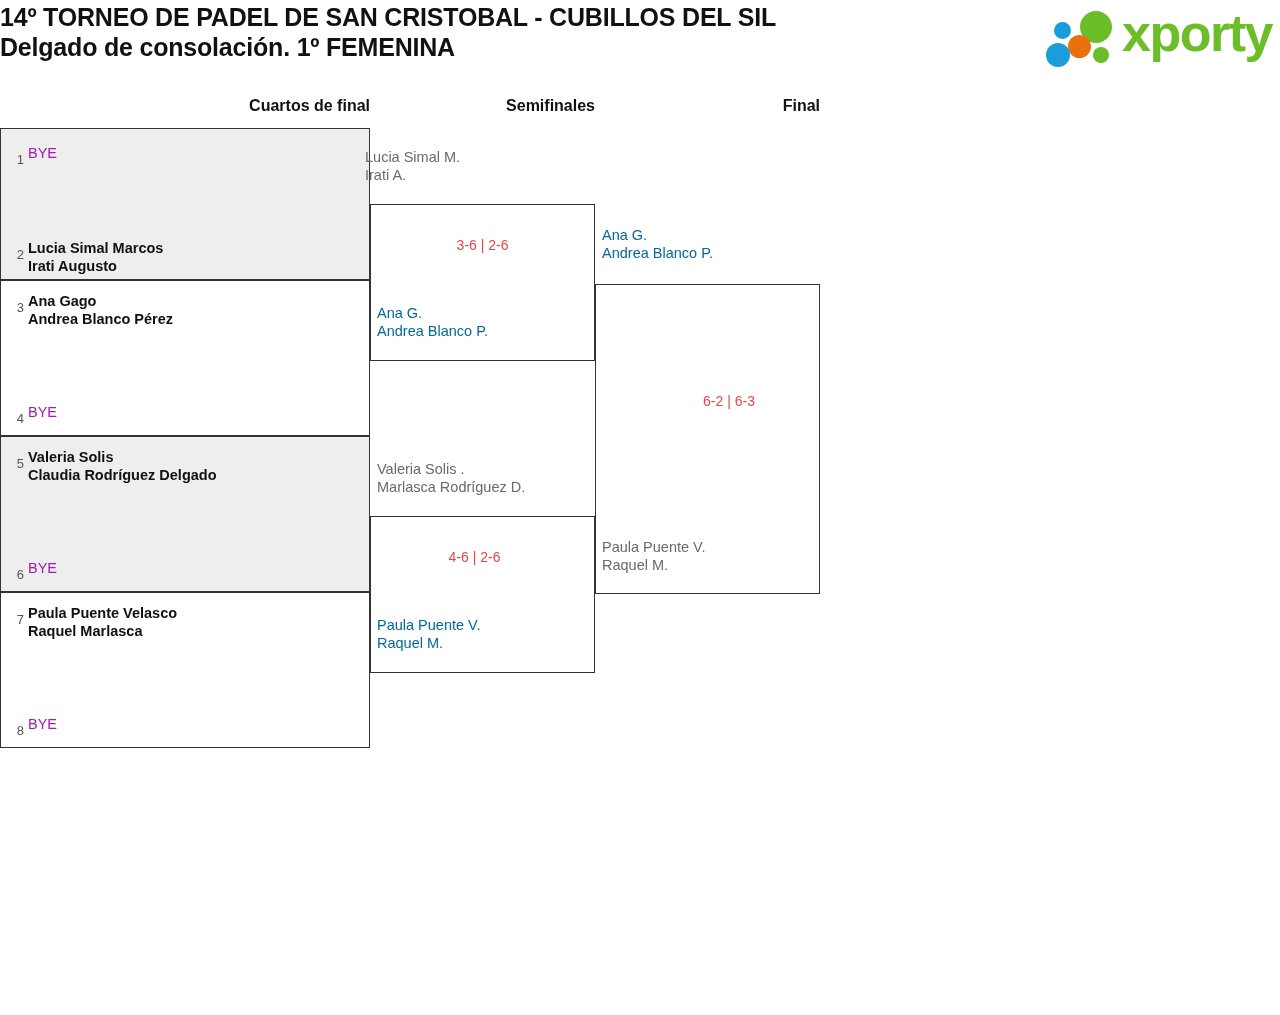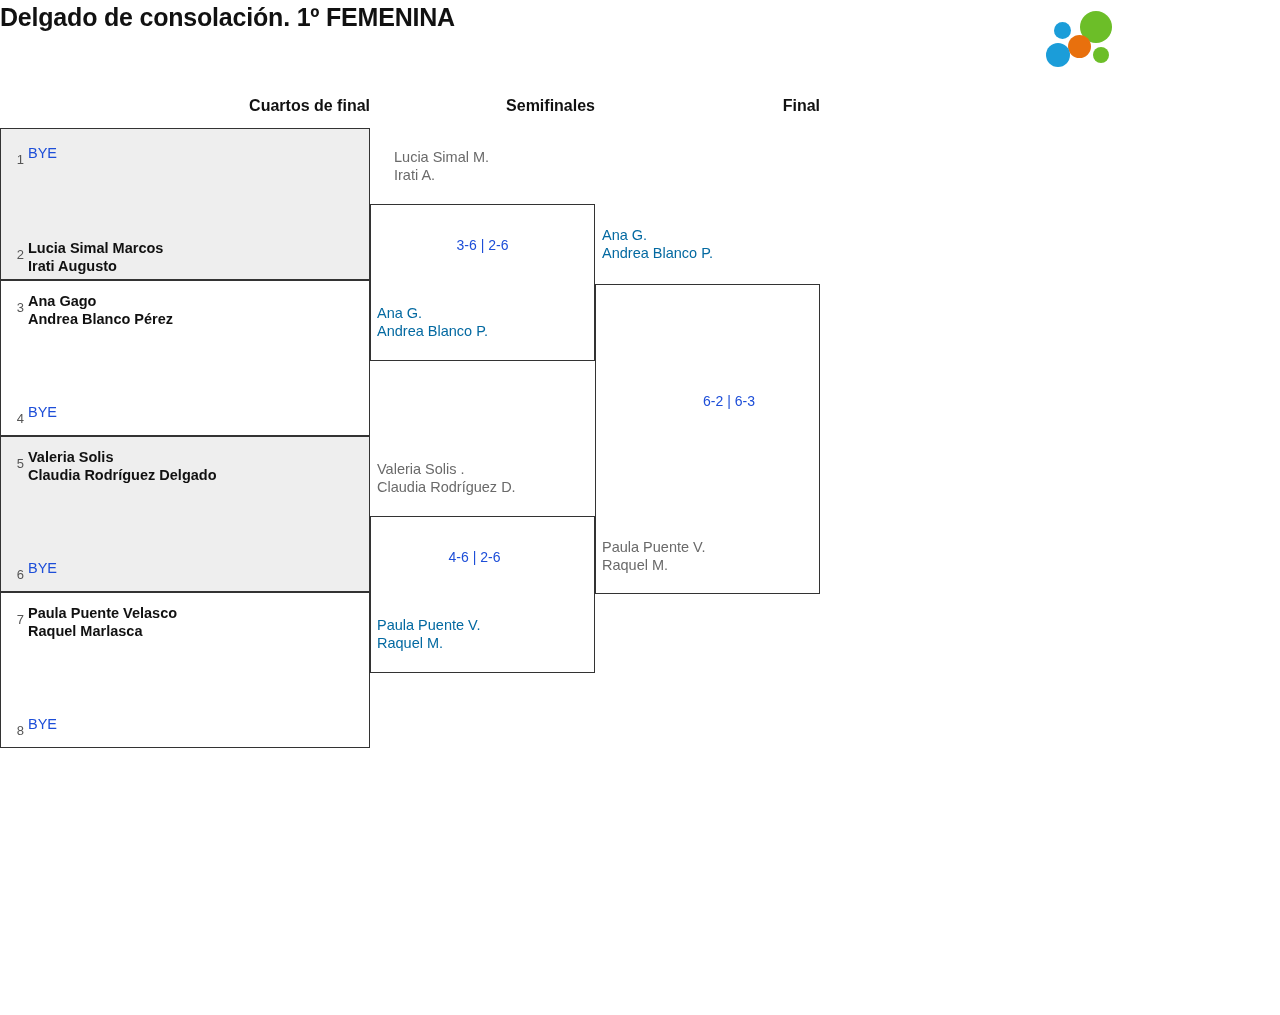--- a/index.html
+++ b/index.html
@@ -93,54 +93,56 @@
   }
   .slot .names {
     position: absolute;
     left: 26px;
     top: 0px;
     font-size: 14.5px;
     line-height: 18px;
   }
   .slot .names .nm { display: block; white-space: nowrap; }
   .slot.winner .names { color: #111111; font-weight: bold; }
-  .slot.bye    .names { color: #1d4ed8; font-weight: normal; }
+  .slot.bye    .names { color: #a21caf; font-weight: normal; }
   .slot.bye .names .nm { font-size: 14.5px; }
 
   .entrant {
     position: absolute;
     white-space: nowrap;
     font-size: 14.5px;
     line-height: 18px;
   }
   .entrant .nm { display: block; white-space: nowrap; }
   .entrant.winner { color: #0369a1; font-weight: normal; }
   .entrant.loser  { color: #6a6a6a; font-weight: normal; }
 
   .score {
     position: absolute;
     font-size: 14px;
-    color: #1d4ed8;
+    color: #ef4444;
     white-space: nowrap;
     text-align: center;
   }
 </style>
 </head>
 <body>
 
 <div id="header-title">
+  <div class="title-line">14º TORNEO DE PADEL DE SAN CRISTOBAL - CUBILLOS DEL SIL</div>
   <div class="title-line">Delgado de consolación. 1º FEMENINA</div>
 </div>
 
 <div id="brand-logo">
   <span class="dot" style="left:10px; top:16px; width:17px; height:17px; background:#1b9dd9;"></span>
   <span class="dot" style="left:36px; top:5px; width:32px; height:32px; background:#6cbe28;"></span>
   <span class="dot" style="left:24px; top:29px; width:23px; height:23px; background:#e8700d;"></span>
   <span class="dot" style="left:2px; top:37px; width:24px; height:24px; background:#1b9dd9;"></span>
   <span class="dot" style="left:49px; top:41px; width:16px; height:16px; background:#6cbe28;"></span>
+  <span id="brand-wordmark">xporty</span>
 </div>
 
 <div class="round-header" style="left:0px; top:97px; width:370px;">Cuartos de final</div>
 <div class="round-header" style="left:370px; top:97px; width:225px;">Semifinales</div>
 <div class="round-header" style="left:595px; top:97px; width:225px;">Final</div>
 
 <div class="match-box shaded" style="left:0px; top:128px; width:370px; height:152px;"></div>
 <div class="match-box plain" style="left:0px; top:280px; width:370px; height:156px;"></div>
 <div class="match-box shaded" style="left:0px; top:436px; width:370px; height:156px;"></div>
 <div class="match-box plain" style="left:0px; top:592px; width:370px; height:156px;"></div>
@@ -201,33 +203,33 @@
 <div class="slot bye" style="left:2px; top:715px;">
   <span class="seed">8</span>
   <span class="names">
     <span class="nm">BYE</span>
   </span>
 </div>
 
 <div class="match-box plain" style="left:370px; top:204px; width:225px; height:157px;"></div>
 <div class="match-box plain" style="left:370px; top:516px; width:225px; height:157px;"></div>
 
-<div class="entrant loser" style="left:394px; top:148px;">
+<div class="entrant loser" style="left:365px; top:148px;">
   <span class="nm">Lucia Simal M.</span>
   <span class="nm">Irati A.</span>
 </div>
 <div class="score" style="left:370px; top:237px; width:225px;">3-6 | 2-6</div>
 <div class="entrant winner" style="left:377px; top:304px;">
   <span class="nm">Ana G.</span>
   <span class="nm">Andrea Blanco P.</span>
 </div>
 
 <div class="entrant loser" style="left:377px; top:460px;">
   <span class="nm">Valeria Solis .</span>
-  <span class="nm">Claudia Rodríguez D.</span>
+  <span class="nm">Marlasca Rodríguez D.</span>
 </div>
 <div class="score" style="left:370px; top:549px; width:209px;">4-6 | 2-6</div>
 <div class="entrant winner" style="left:377px; top:616px;">
   <span class="nm">Paula Puente V.</span>
   <span class="nm">Raquel M.</span>
 </div>
 
 <div class="match-box plain" style="left:595px; top:284px; width:225px; height:310px;"></div>
 
 <div class="entrant winner" style="left:602px; top:226px;">

